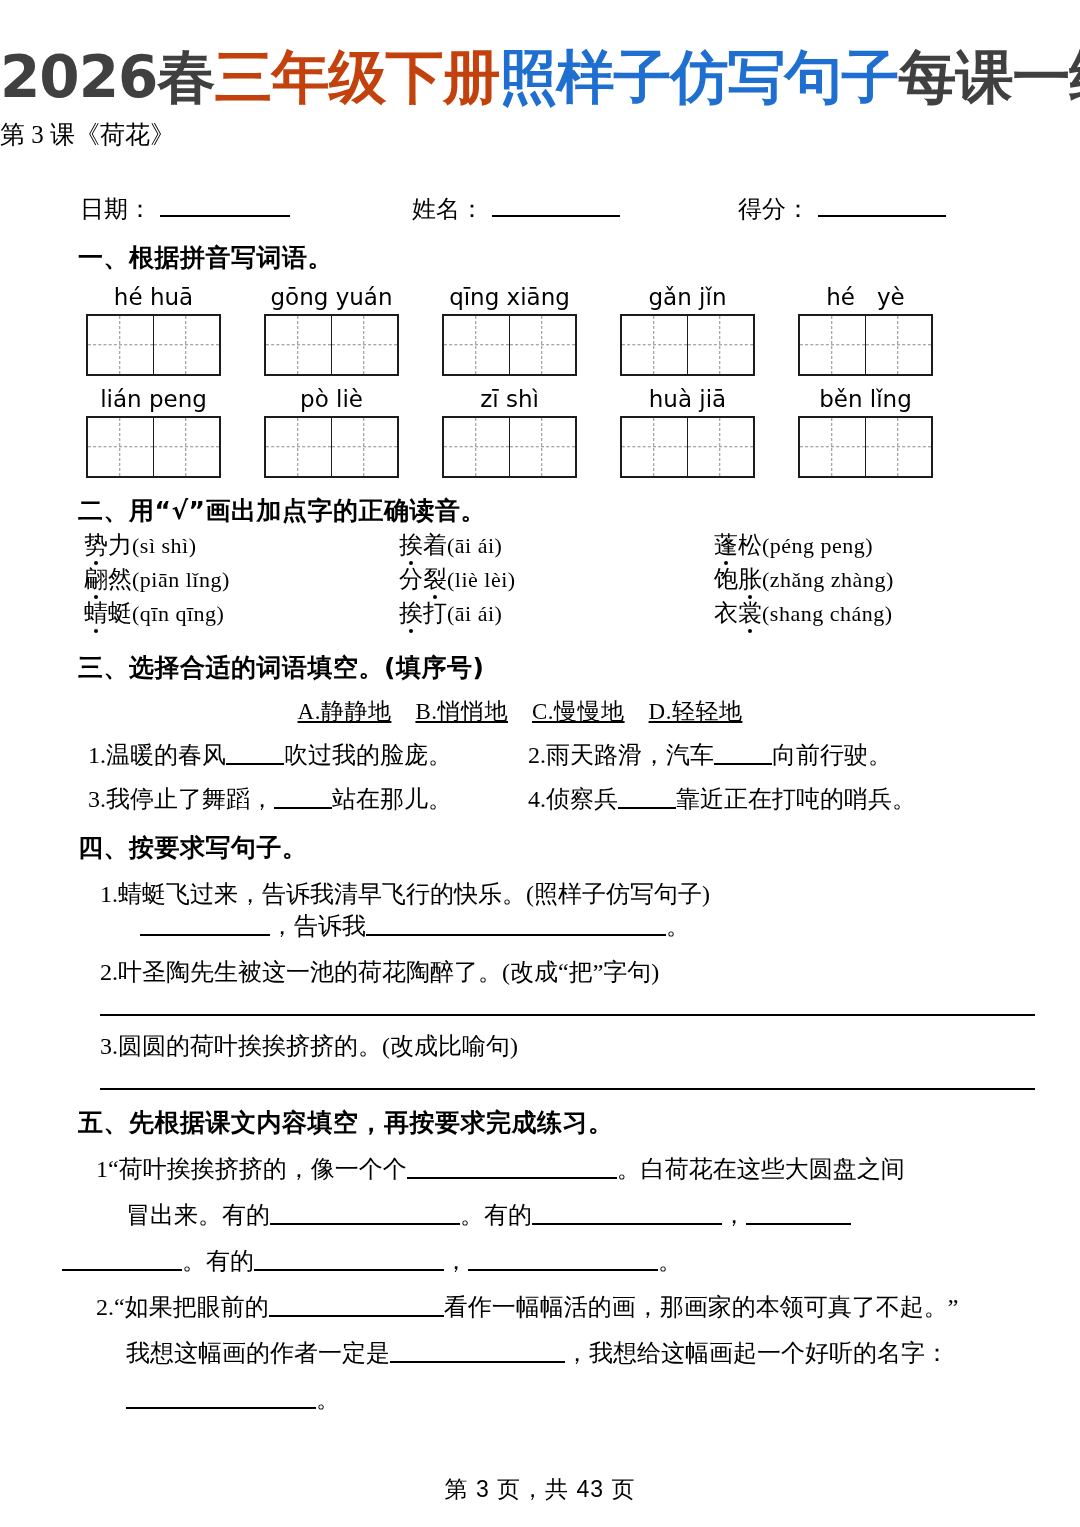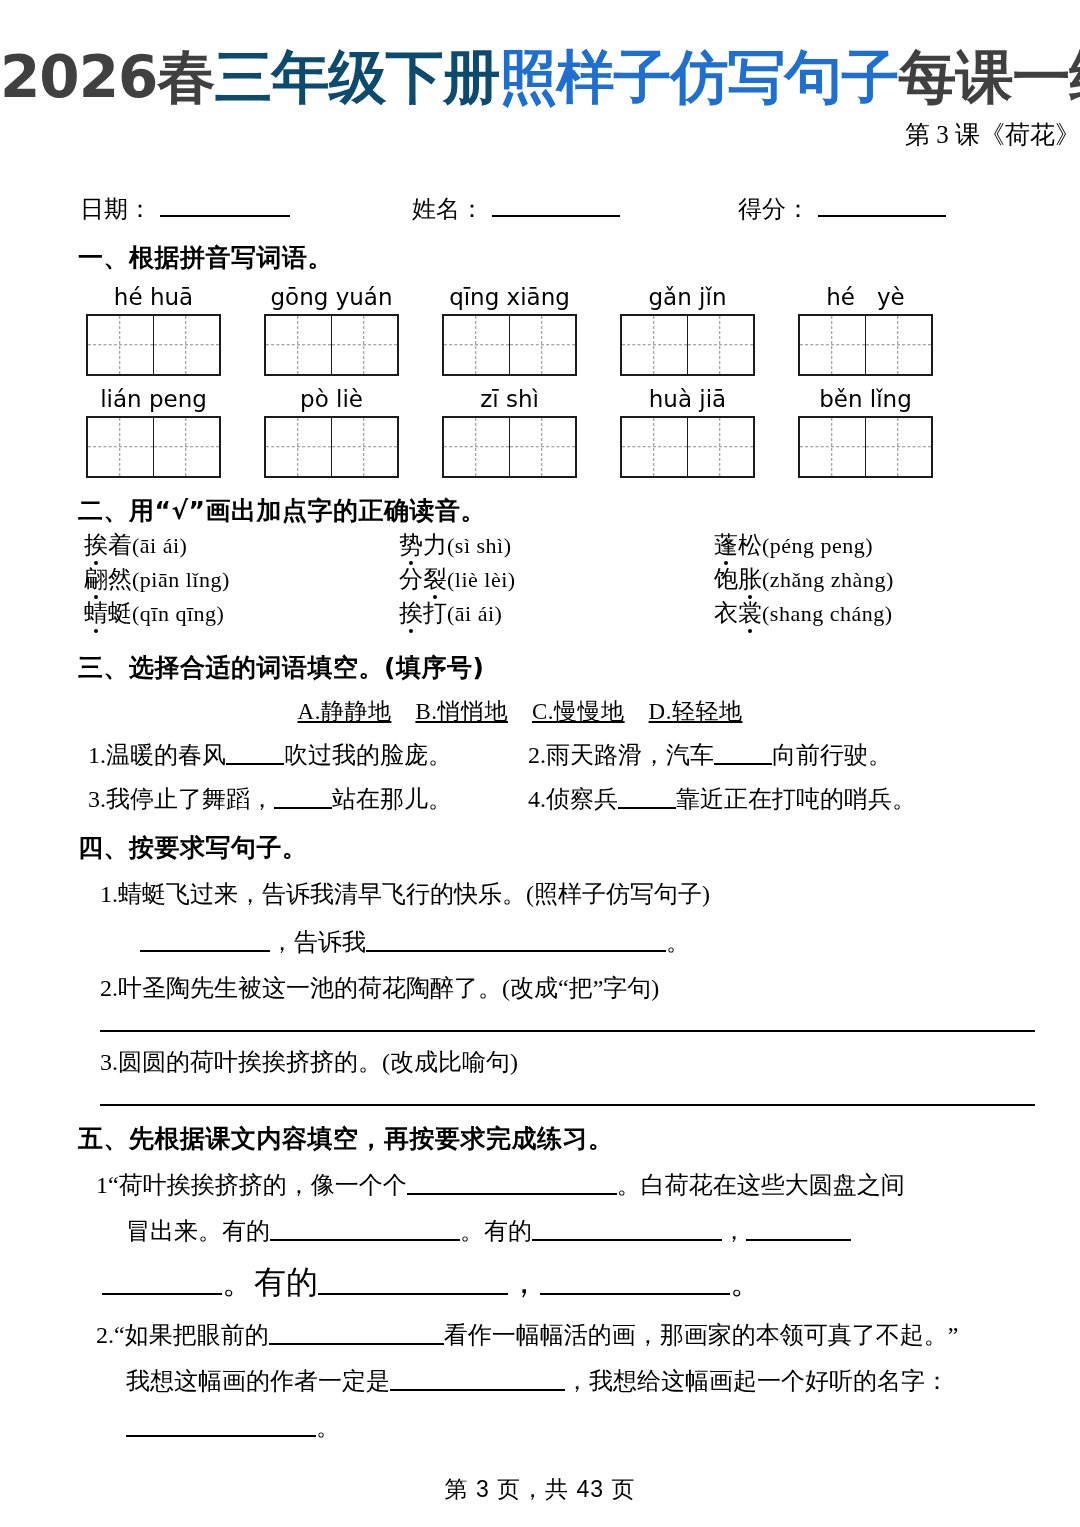--- a/index.html
+++ b/index.html
@@ -30,25 +30,25 @@
     font-weight: bold;
     font-size: 58px;
     letter-spacing: -1px;
     line-height: 1.0;
     margin: 0;
     padding-top: 48px;
     white-space: nowrap;
   }
   .title span { display: inline; }
   .t-red  { color: #404040; }
-  .t-blk  { color: #0c4a6e; }
+  .t-blk  { color: #c2410c; }
   .t-blue { color: #1f6fd0; }
 
   .subtitle {
-    text-align: right;
+    text-align: left;
     font-size: 25px;
     font-family: "Liberation Serif", serif;
     margin-top: 12px;
     letter-spacing: 0px;
   }
 
   
   .meta-row {
     display: flex;
     margin-top: 26px;
@@ -210,21 +210,21 @@
     padding-left: 100px;
     padding-right: 45px;
     font-size: 24px;
     margin-top: 14px;
     white-space: nowrap;
   }
   .s4-sub {
     padding-left: 140px;
     padding-right: 45px;
     font-size: 24px;
-    margin-top: 16px;
+    margin-top: 0;
     white-space: nowrap;
   }
   .ul-b {
     display: inline-block;
     border-bottom: 2px solid #000;
     height: 20px;
     vertical-align: -2px;
   }
   .w130 { width: 130px; }
   .w300 { width: 300px; }
@@ -243,23 +243,23 @@
     white-space: nowrap;
   }
   .s5-ind {
     padding-left: 126px;
     padding-right: 40px;
     font-size: 24px;
     margin-top: 14px;
     white-space: nowrap;
   }
   .s5-ind2 {
-    padding-left: 102px;
-    padding-right: 40px;
-    font-size: 32px;
+    padding-left: 62px;
+    padding-right: 40px;
+    font-size: 24px;
     margin-top: 14px;
     white-space: nowrap;
   }
   .w210 { width: 210px; }
   .w190 { width: 190px; }
   .w175 { width: 175px; }
   .w120 { width: 120px; }
   .w105 { width: 105px; }
 
   
@@ -359,24 +359,24 @@
     <div class="tzg">
         <div class="half"></div>
         <div class="half"></div>
       </div>
   </div>
 
   <div class="sec-h">二、用“√”画出加点字的正确读音。</div>
   <div class="s2-grid">
 
     <div class="s2-item">
+      <span class="hanzi dotted-char">势</span><span class="hanzi">力</span><span class="py">(sì shì)</span>
+    </div>
+    <div class="s2-item">
       <span class="hanzi dotted-char">挨</span><span class="hanzi">着</span><span class="py">(āi ái)</span>
-    </div>
-    <div class="s2-item">
-      <span class="hanzi dotted-char">势</span><span class="hanzi">力</span><span class="py">(sì shì)</span>
     </div>
     <div class="s2-item">
       <span class="hanzi dotted-char">蓬</span><span class="hanzi">松</span><span class="py">(péng peng)</span>
     </div>
 
     <div class="s2-item">
       <span class="hanzi dotted-char">翩</span><span class="hanzi">然</span><span class="py">(piān lǐng)</span>
     </div>
     <div class="s2-item">
       <span class="hanzi">分</span><span class="hanzi dotted-char">裂</span><span class="py">(liè lèi)</span>

